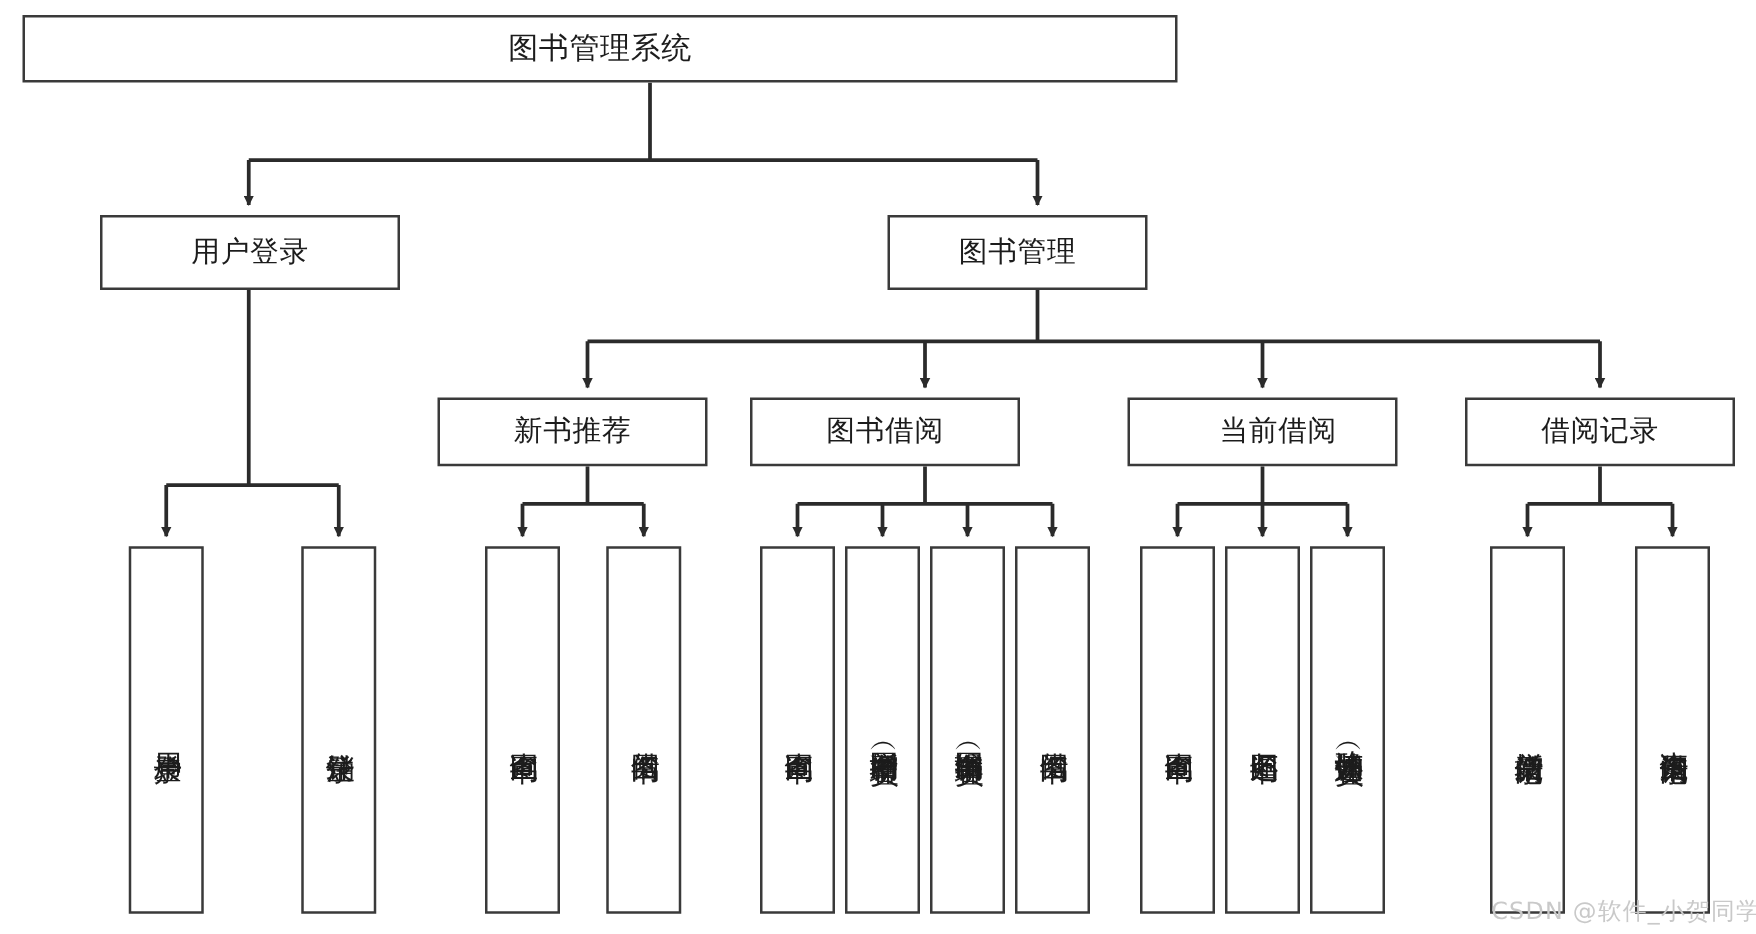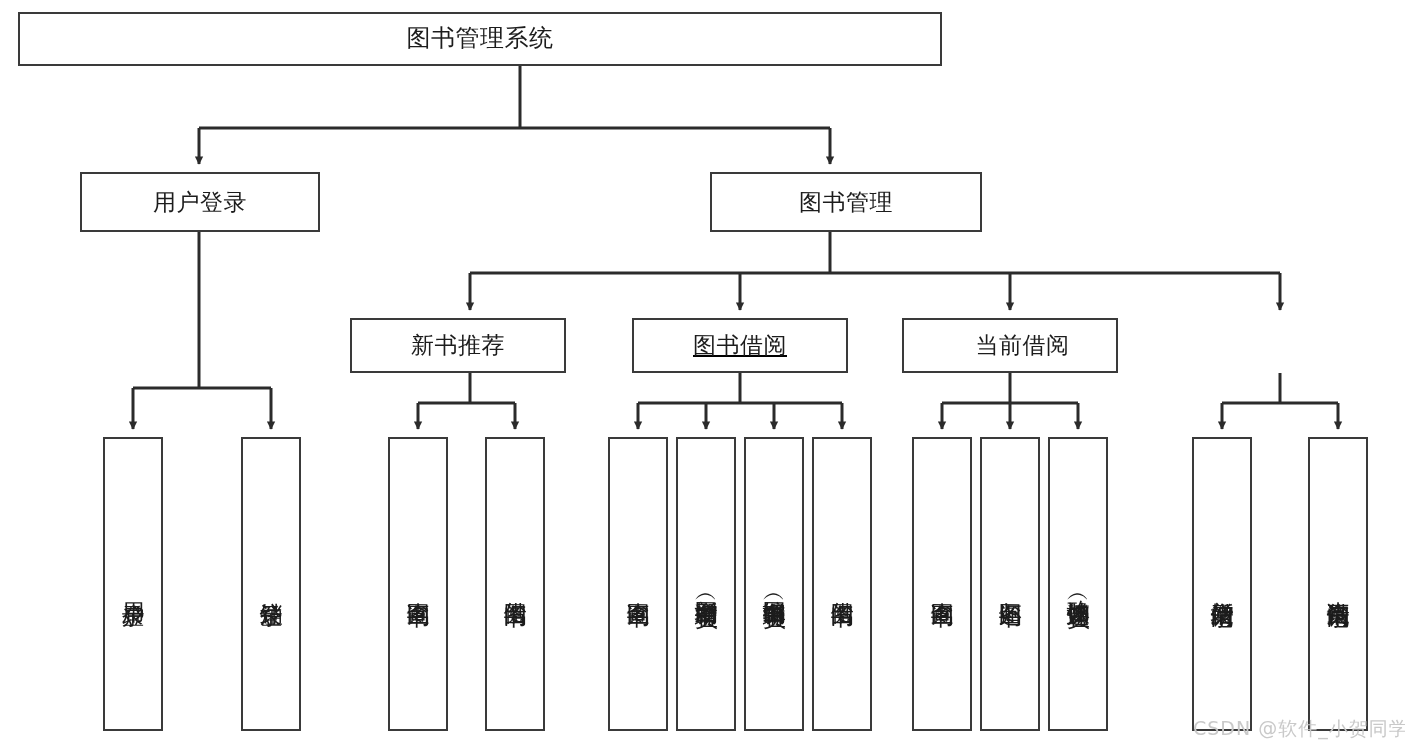--- a/index.html
+++ b/index.html
@@ -129,36 +129,39 @@
   </svg>
 
   <div class="node-box root" style="left:18px; top:12px; width:924px; height:54px;">
     <span class="node-label-h">图书管理系统</span>
   </div>
 
   <div class="node-box lvl2" style="left:80px; top:172px; width:240px; height:60px;">
     <span class="node-label-h">用户登录</span>
   </div>
 
-  <div class="node-box lvl2" style="left:710px; top:172px; width:272px; height:60px;">
+  <div class="node-box lvl2" style="left:710px; top:172px; width:208px; height:60px;">
     <span class="node-label-h">图书管理</span>
   </div>
 
   <div class="node-box lvl3" style="left:350px; top:318px; width:216px; height:55px;">
     <span class="node-label-h">新书推荐</span>
   </div>
 
-  <div class="node-box lvl3" style="left:632px; top:318px; width:216px; height:55px;text-decoration:underline;">
+  <div class="node-box lvl3" style="left:600px; top:318px; width:216px; height:55px;">
     <span class="node-label-h">图书借阅</span>
   </div>
 
   <div class="node-box lvl3" style="left:902px; top:318px; width:216px; height:55px;padding-left:25px;">
     <span class="node-label-h">当前借阅</span>
   </div>
 
+  <div class="node-box lvl3" style="left:1172px; top:318px; width:216px; height:55px;">
+    <span class="node-label-h">借阅记录</span>
+  </div>
 
   <div class="node-box leaf" style="left:103px; top:437px; width:60px; height:294px;">
     <span class="node-label-v">用户登录</span>
   </div>
 
   <div class="node-box leaf" style="left:241px; top:437px; width:60px; height:294px;">
     <span class="node-label-v">注销登录</span>
   </div>
 
   <div class="node-box leaf" style="left:388px; top:437px; width:60px; height:294px;">

